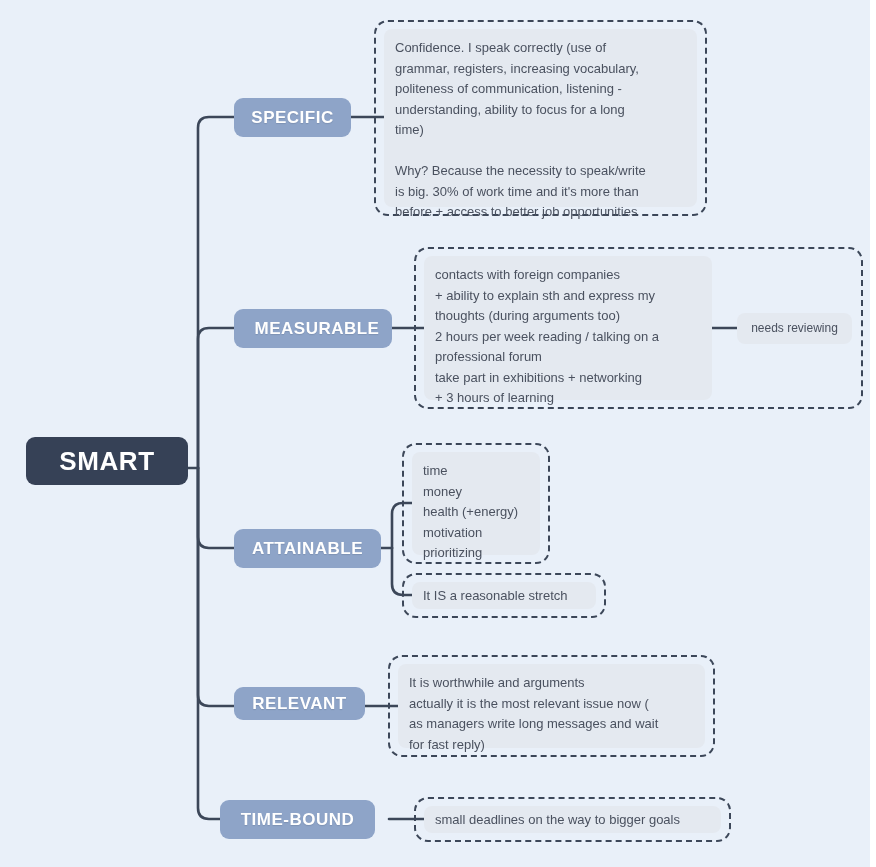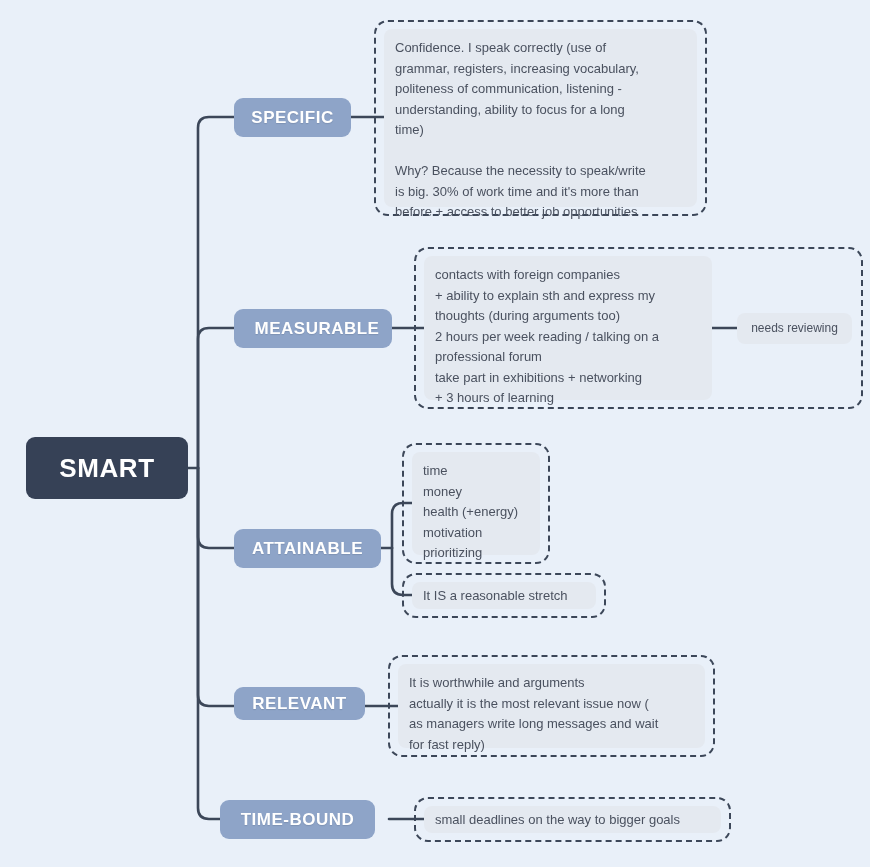--- a/index.html
+++ b/index.html
@@ -112,21 +112,21 @@
       <path d="M381,548 L392,548"></path>
       <path d="M392,548 L392,514 Q392,503 403,503 L416,503"></path>
       <path d="M392,548 L392,584 Q392,595 403,595 L416,595"></path>
 
       <path d="M365,706 L402,706"></path>
 
       <path d="M389,819 L428,819"></path>
     </g>
   </svg>
 
-  <div class="root-node" style="left:26px; top:437px; width:162px; height:62px;">
+  <div class="root-node" style="left:26px; top:437px; width:162px; height:48px;">
     <span>SMART</span>
   </div>
 
   <div class="pill" style="left:234px; top:98px; width:117px; height:39px;">
     <span>SPECIFIC</span>
   </div>
   <div class="dashbox" style="left:374px; top:20px; width:333px; height:196px;"></div>
   <div class="note" style="left:384px; top:29px; width:313px; height:178px;">Confidence. I speak correctly (use of
 grammar, registers, increasing vocabulary,
 politeness of communication, listening -

